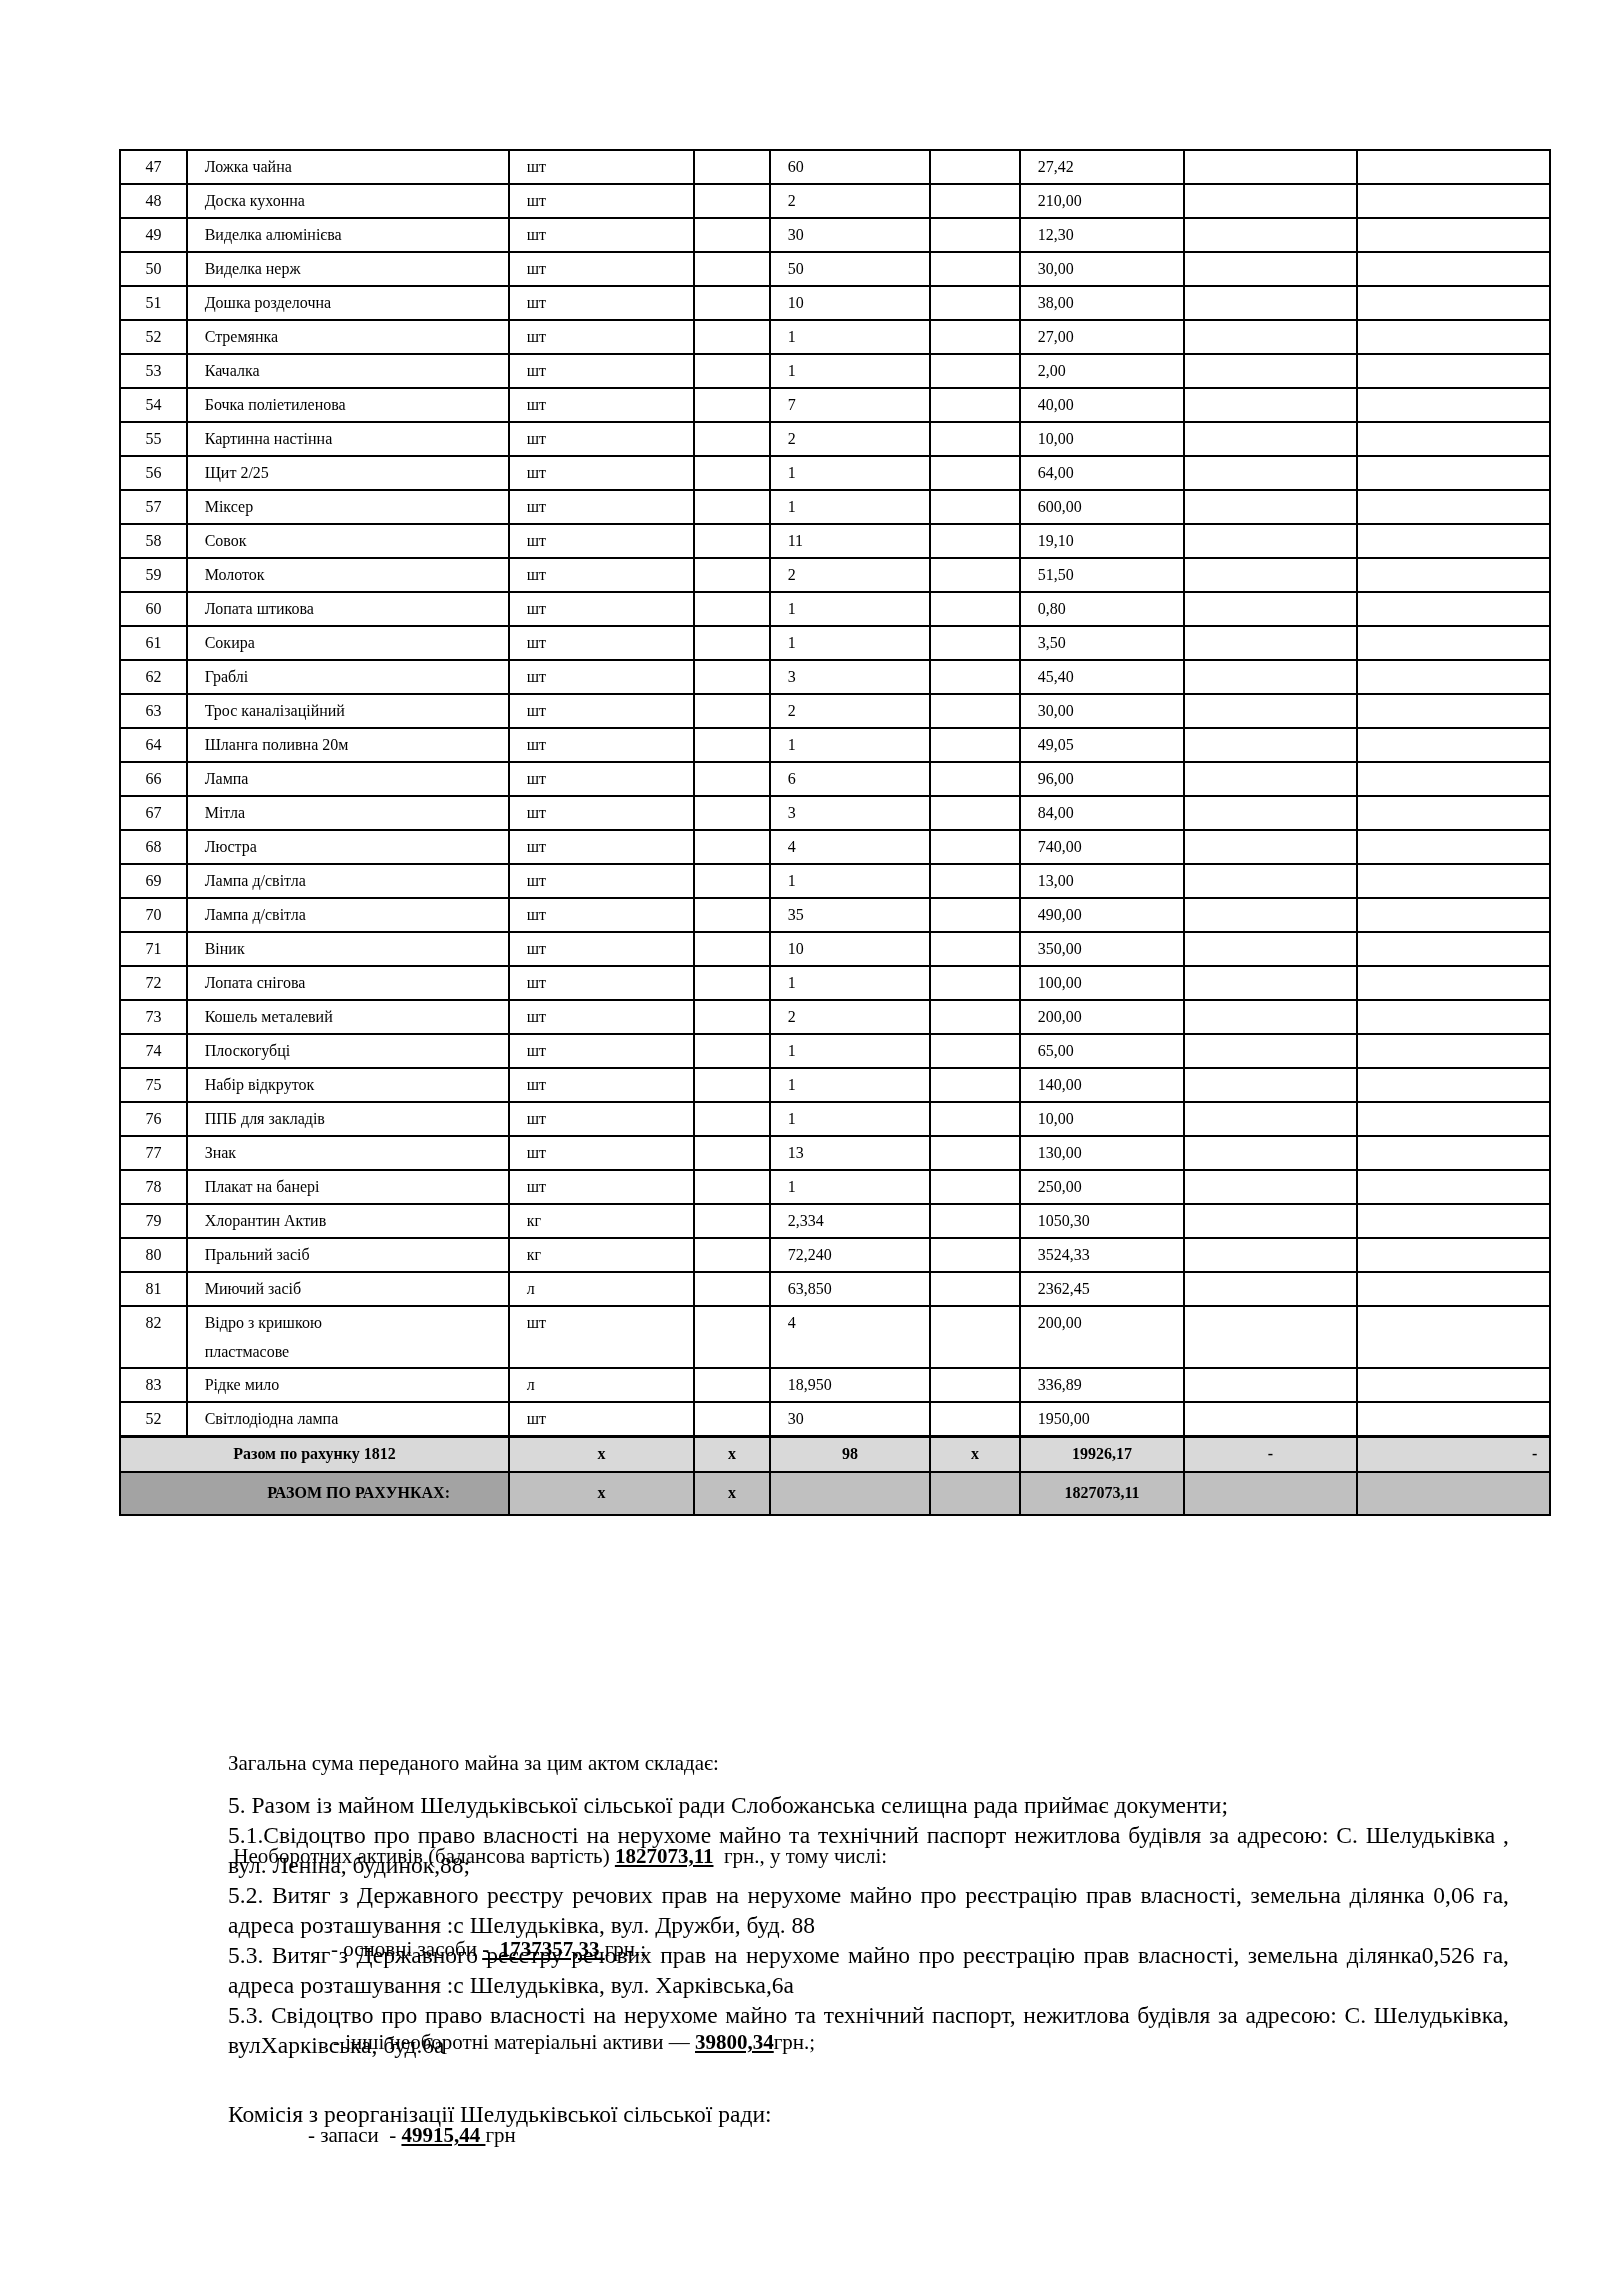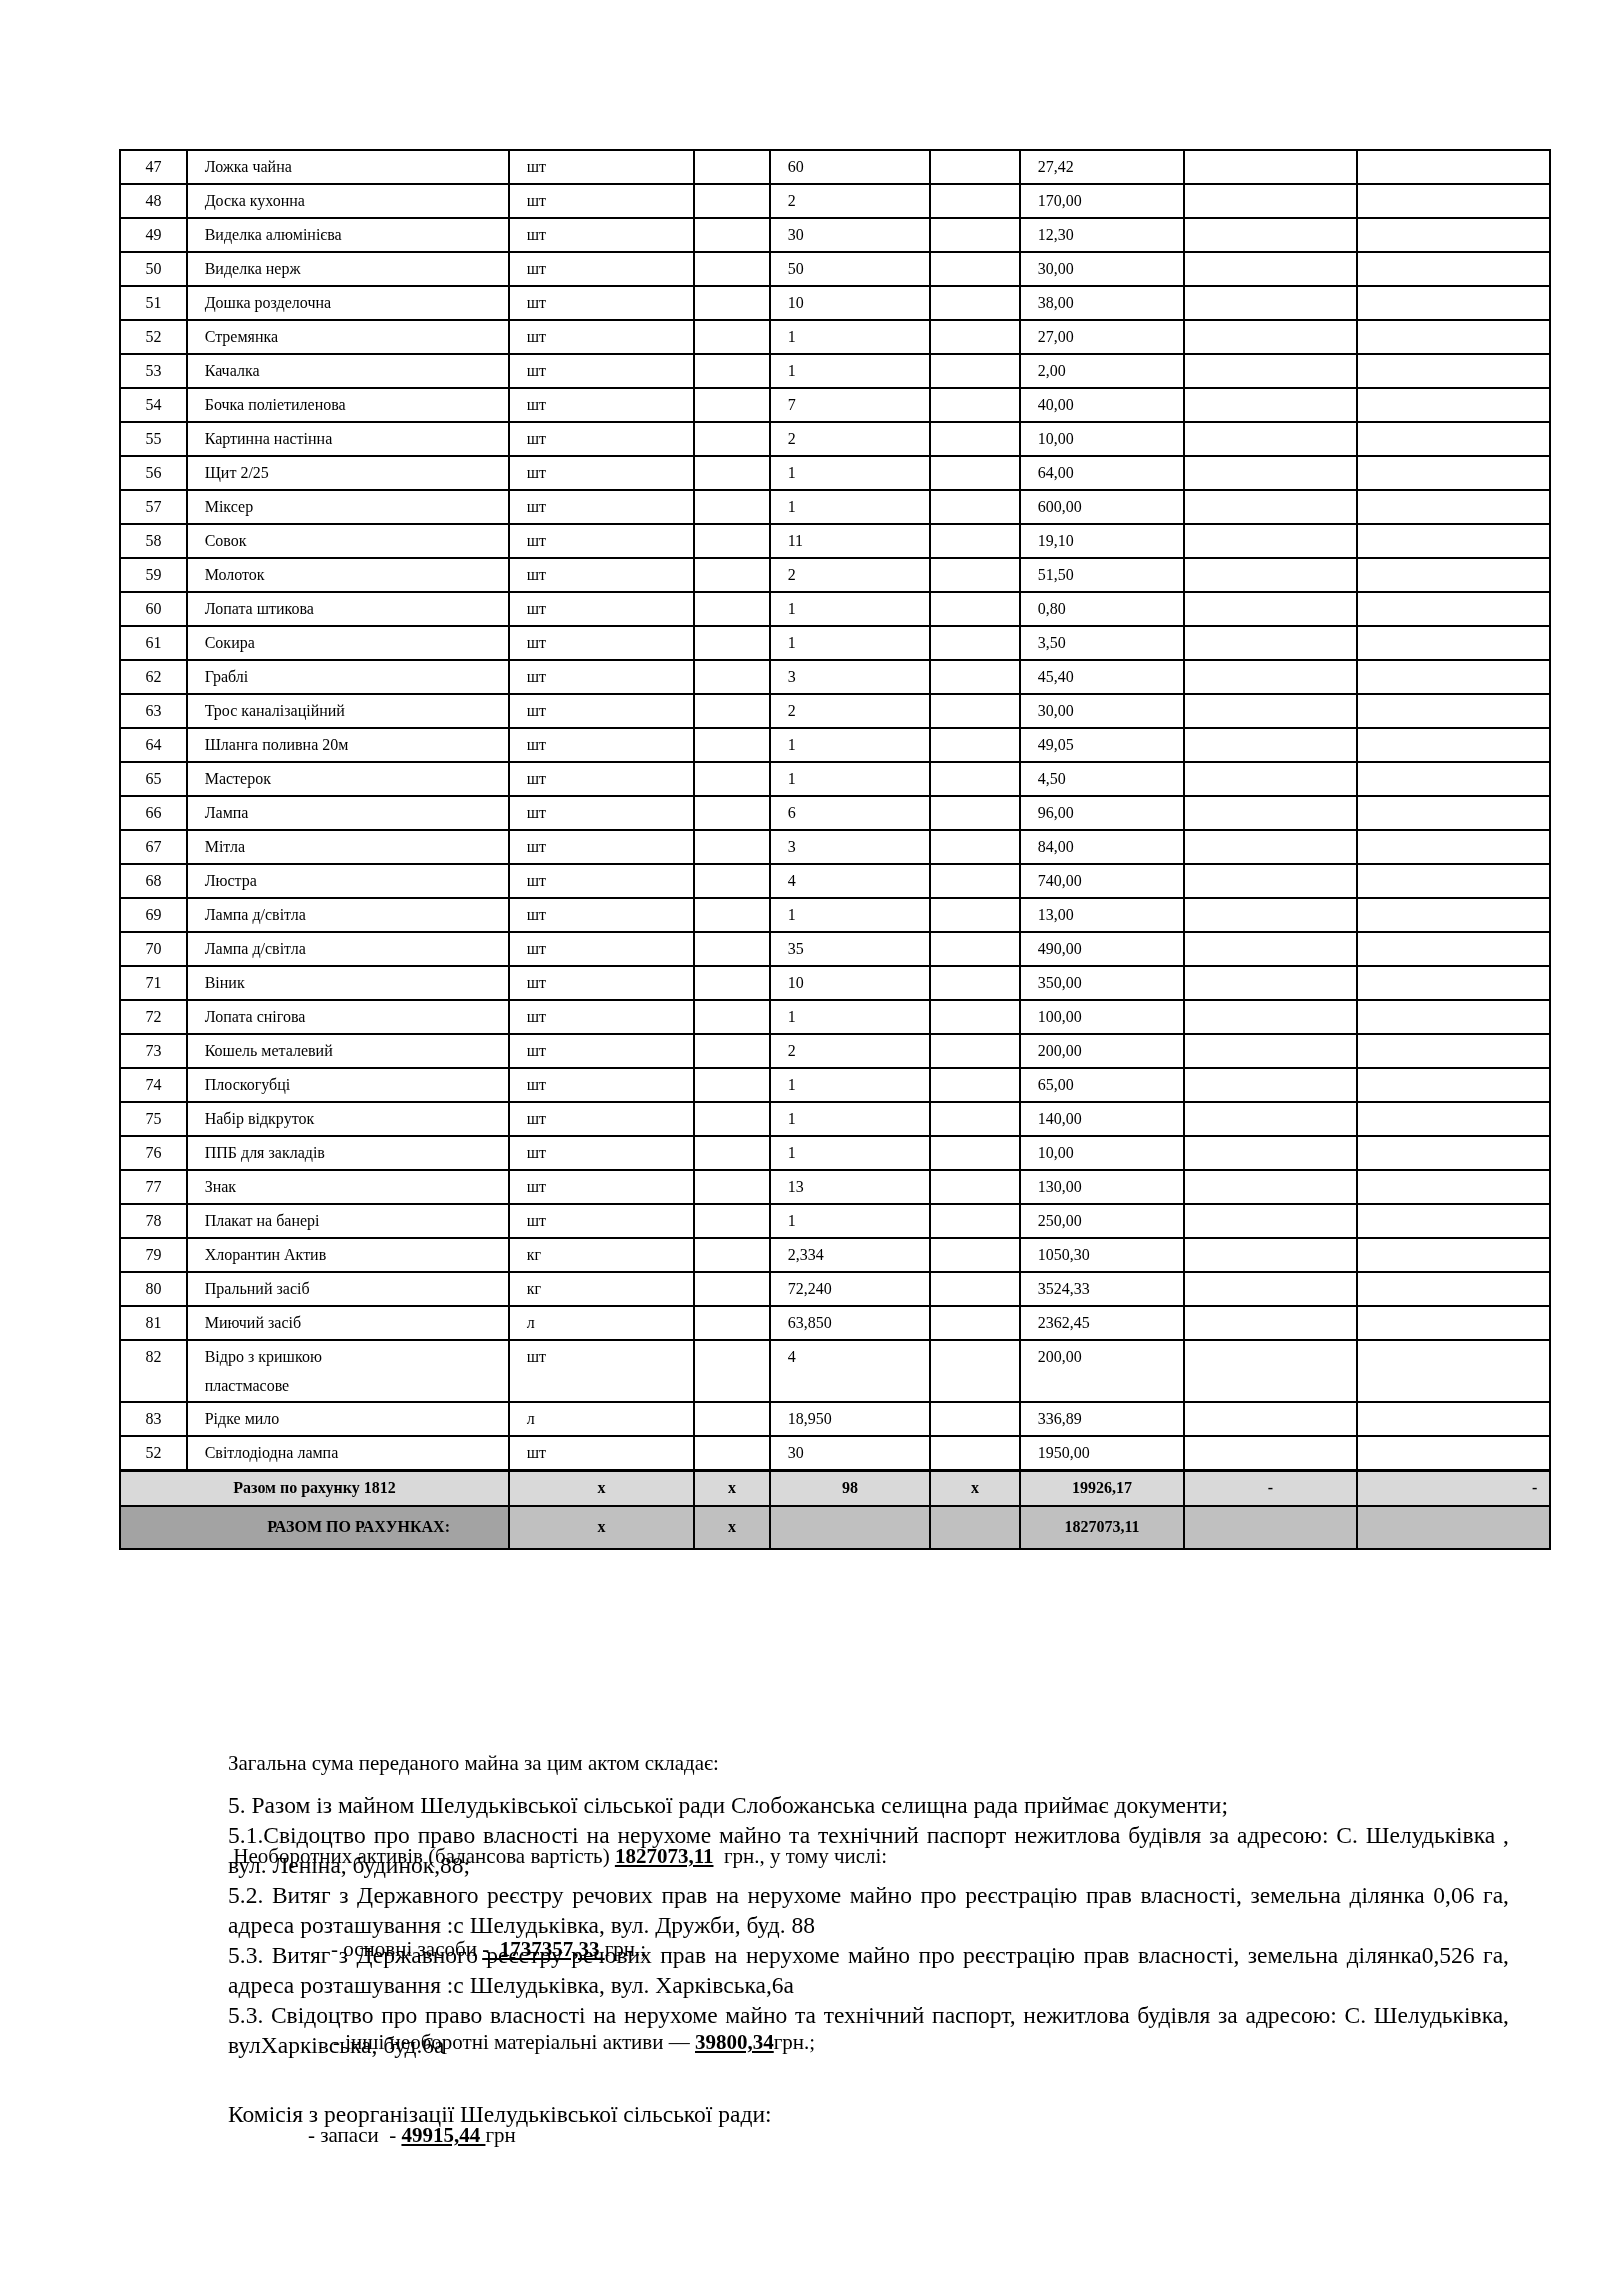--- a/index.html
+++ b/index.html
@@ -102,21 +102,21 @@
           <td class="c-sp3"></td>
           <td class="c-sp4"></td>
         </tr>
         <tr>
           <td class="c-num">48</td>
           <td class="c-name">Доска кухонна</td>
           <td class="c-unit">шт</td>
           <td class="c-sp1"></td>
           <td class="c-qty">2</td>
           <td class="c-sp2"></td>
-          <td class="c-price">170,00</td>
+          <td class="c-price">210,00</td>
           <td class="c-sp3"></td>
           <td class="c-sp4"></td>
         </tr>
         <tr>
           <td class="c-num">49</td>
           <td class="c-name">Виделка алюмінієва</td>
           <td class="c-unit">шт</td>
           <td class="c-sp1"></td>
           <td class="c-qty">30</td>
           <td class="c-sp2"></td>
@@ -279,31 +279,20 @@
           <td class="c-sp4"></td>
         </tr>
         <tr>
           <td class="c-num">64</td>
           <td class="c-name">Шланга поливна 20м</td>
           <td class="c-unit">шт</td>
           <td class="c-sp1"></td>
           <td class="c-qty">1</td>
           <td class="c-sp2"></td>
           <td class="c-price">49,05</td>
-          <td class="c-sp3"></td>
-          <td class="c-sp4"></td>
-        </tr>
-        <tr>
-          <td class="c-num">65</td>
-          <td class="c-name">Мастерок</td>
-          <td class="c-unit">шт</td>
-          <td class="c-sp1"></td>
-          <td class="c-qty">1</td>
-          <td class="c-sp2"></td>
-          <td class="c-price">4,50</td>
           <td class="c-sp3"></td>
           <td class="c-sp4"></td>
         </tr>
         <tr>
           <td class="c-num">66</td>
           <td class="c-name">Лампа</td>
           <td class="c-unit">шт</td>
           <td class="c-sp1"></td>
           <td class="c-qty">6</td>
           <td class="c-sp2"></td>

